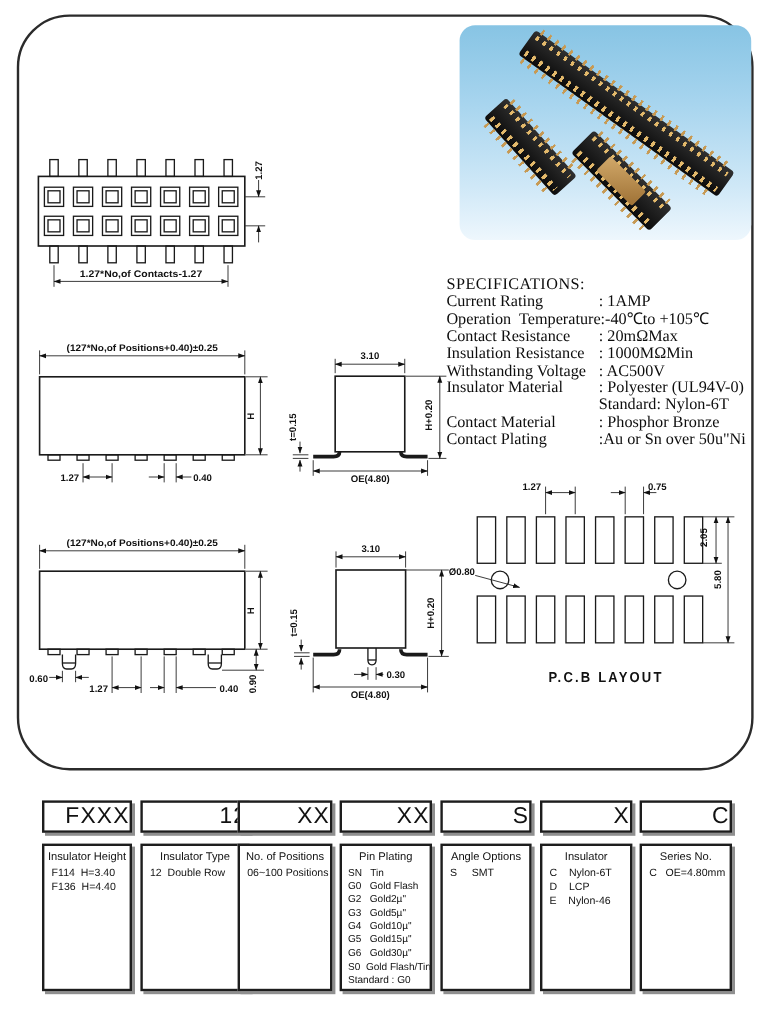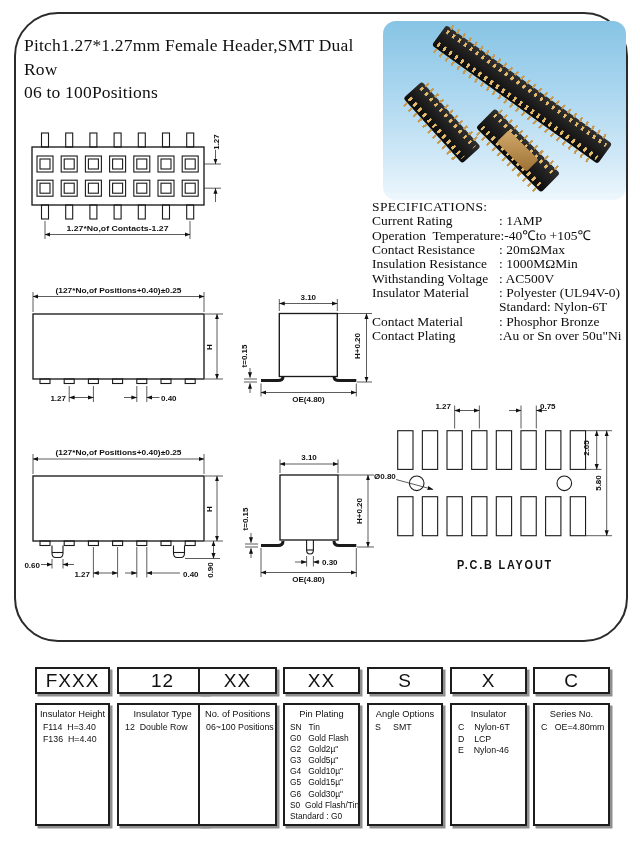--- a/index.html
+++ b/index.html
@@ -26,48 +26,44 @@
   
   svg.dw{position:absolute;left:0;top:0;}
   .ln{fill:none;stroke:#1a1a1a;stroke-width:1.1;}
   .lnb{fill:none;stroke:#1a1a1a;stroke-width:1.35;}
   .thick{fill:none;stroke:#1a1a1a;stroke-width:3;}
   .dml{fill:none;stroke:#333;stroke-width:.8;}
   text.dim{font:bold 8px "Liberation Sans",sans-serif;fill:#111;}
   text.dimb{font:bold 7.8px "Liberation Sans",sans-serif;fill:#111;}
   text.pcbt{font:bold 12px "Liberation Sans",sans-serif;fill:#111;letter-spacing:2px;}
   
-  .spec{position:absolute;left:372px;top:200px;width:258px;
+  .spec{position:absolute;left:372px;top:230px;width:258px;
         font-family:"Liberation Serif",serif;font-size:13.5px;color:#0d0d0d;}
   .spec-h{line-height:14.4px;letter-spacing:.4px;}
   .spec-row{display:flex;line-height:14.35px;}
   .sl{white-space:pre;min-width:127px;}
   .sv{white-space:pre;}
   
   .ocol{position:absolute;top:667px;height:155px;}
   .hbox,.bbox{box-sizing:border-box;background:#fff;border:2px solid #1d1d1d;
         box-shadow:2.5px 2.5px 0 #8f8f8f;}
-  .hbox{height:27px;display:flex;align-items:center;justify-content:center;
+  .hbox{height:27px;display:flex;align-items:center;justify-content:flex-end;
         font-size:19px;letter-spacing:1px;}
   .bbox{margin-top:9px;height:123px;padding:4px 2px;overflow:hidden;}
   .btitle{text-align:center;font-size:9.3px;margin-bottom:3px;white-space:pre;}
   .bline{white-space:pre;font-size:8.8px;line-height:11.6px;padding-left:4px;}
   .dense .bline{font-size:8.4px;line-height:11.1px;padding-left:3px;}
 </style>
 </head>
 <body>
 
 <div id="page">
 
   <div class="panel"></div>
 
-  <div class="title">
-    <div>Pitch1.27*1.27mm Female Header,SMT Dual Row</div>
-    <div>06 to 100Positions</div>
-  </div>
 
   <div class="photo">
     <div class="conn" style="left:37px;top:60.5px;width:204px;height:25px;transform:rotate(35.6deg);">
       <div class="leads t"></div>
         <div class="leads b"></div>
       <div class="pins t"></div>
         <div class="pins b"></div>
     </div>
     <div class="conn" style="left:14.7px;top:89px;width:88px;height:25px;transform:rotate(48deg);">
       <div class="leads t"></div>

